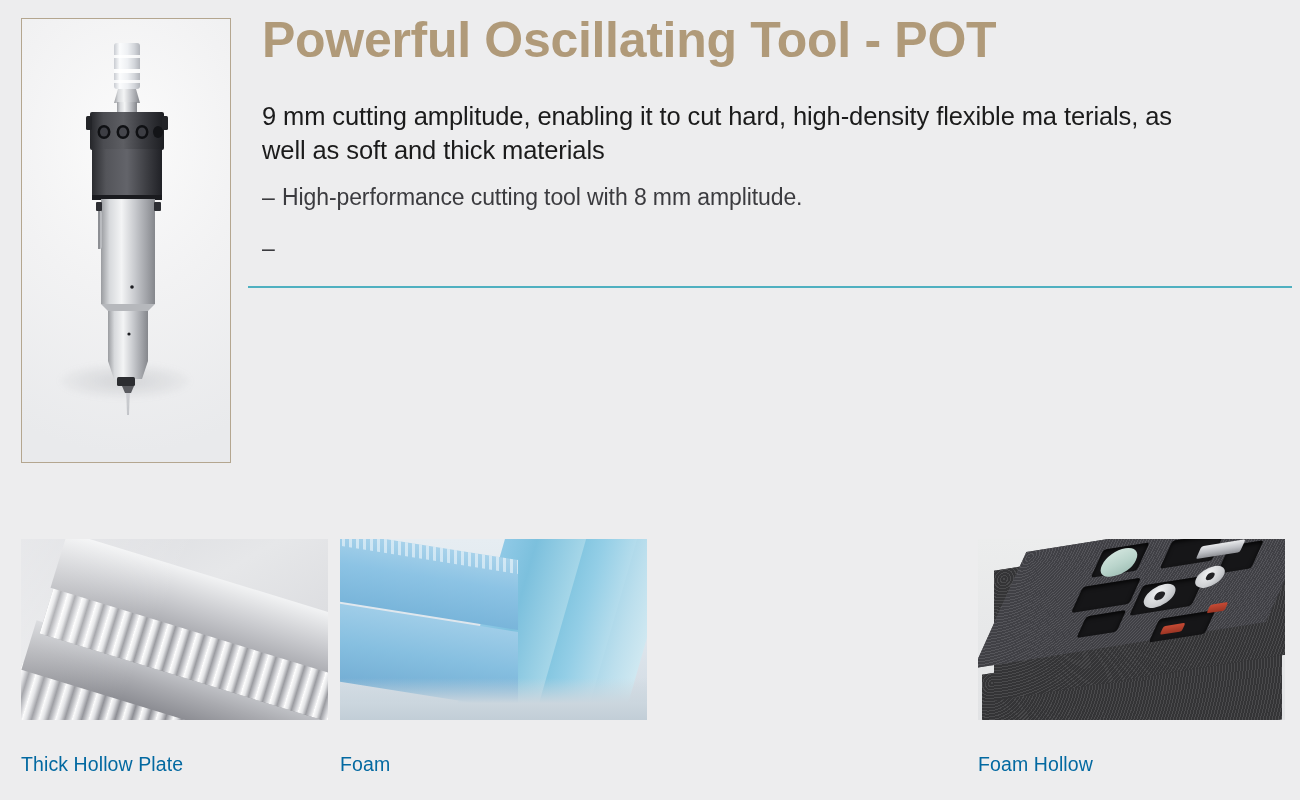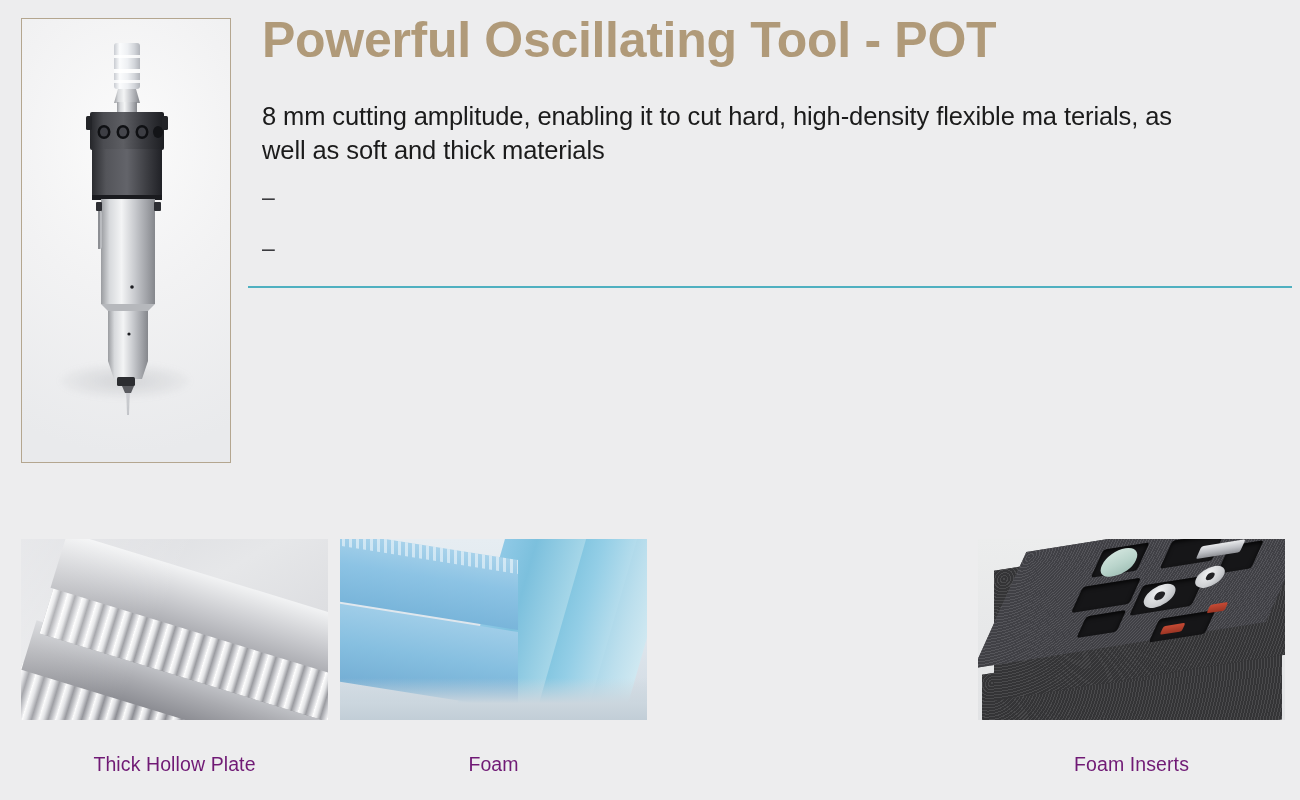--- a/index.html
+++ b/index.html
@@ -131,23 +131,23 @@
 
   .thumb {
     position: relative;
     width: 307px;
     height: 181px;
     overflow: hidden;
     background: #dcdde0;
   }
   .caption {
     margin-top: 33px;
-    text-align: center;
+    text-align: left;
     font-size: 19.5px;
-    color: #701a75;
+    color: #0369a1;
     letter-spacing: 0.1px;
   }
 
   
   .hc-bg {
     position: absolute; inset: 0;
     background: linear-gradient(150deg, #d9dade 0%, #e6e7e9 42%, #d3d4d8 100%);
   }
   .hc-panel {
     position: absolute;
@@ -387,25 +387,26 @@
       <path d="M100 367 L112 367 L109 374 L103 374 Z" fill="#5a5b60"></path>
 
       <path d="M104.5 374 L107.5 374 L107 396 L105 396 Z" fill="#b9bbc0"></path>
       <path d="M105.6 374 L106.4 374 L106.2 396 L105.8 396 Z" fill="#e9eaec"></path>
     </svg>
   </div>
 </div>
 
 <div class="headline">Powerful Oscillating Tool - POT</div>
 
-<div class="subtitle">8 mm cutting amplitude, enabling it to cut hard, high-density flexible ma terials, as well as soft and thick materials</div>
+<div class="subtitle">9 mm cutting amplitude, enabling it to cut hard, high-density flexible ma terials, as well as soft and thick materials</div>
 
 <div class="bullets">
   <div class="bullet">
     <span class="dash">–</span>
+    <span>High-performance cutting tool with 8 mm amplitude.</span>
   </div>
   <div class="bullet">
     <span class="dash">–</span>
   </div>
 </div>
 
 <div class="divider"></div>
 
 <div class="gallery">
 
@@ -450,16 +451,16 @@
         <div class="pocket" style="left:96px;  top:74px;  width:40px; height:20px;"></div>
         <div class="part-mint" style="left:88px;  top:12px;  width:34px; height:26px;"></div>
         <div class="part-blade" style="left:186px; top:22px;  width:44px; height:12px;"></div>
         <div class="part-disc" style="left:150px; top:54px;  width:30px; height:22px;"></div>
         <div class="part-disc" style="left:196px; top:44px;  width:28px; height:20px;"></div>
 
         <div class="part-red" style="left:184px; top:96px;  width:22px; height:8px;"></div>
         <div class="part-red" style="left:224px; top:82px;  width:18px; height:8px;"></div>
       </div>
     </div>
-    <div class="caption">Foam Inserts</div>
+    <div class="caption">Foam Hollow</div>
   </div>
 
 </div>
 
 </body></html>

